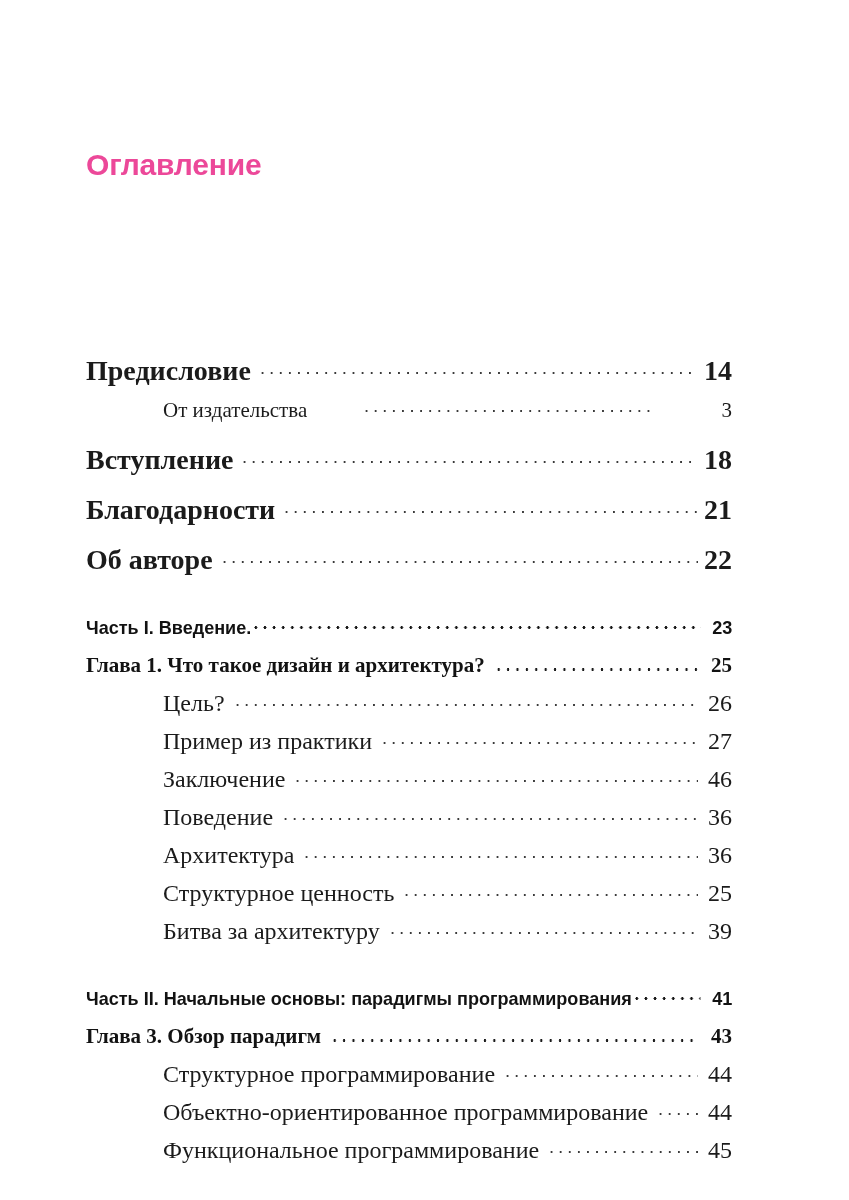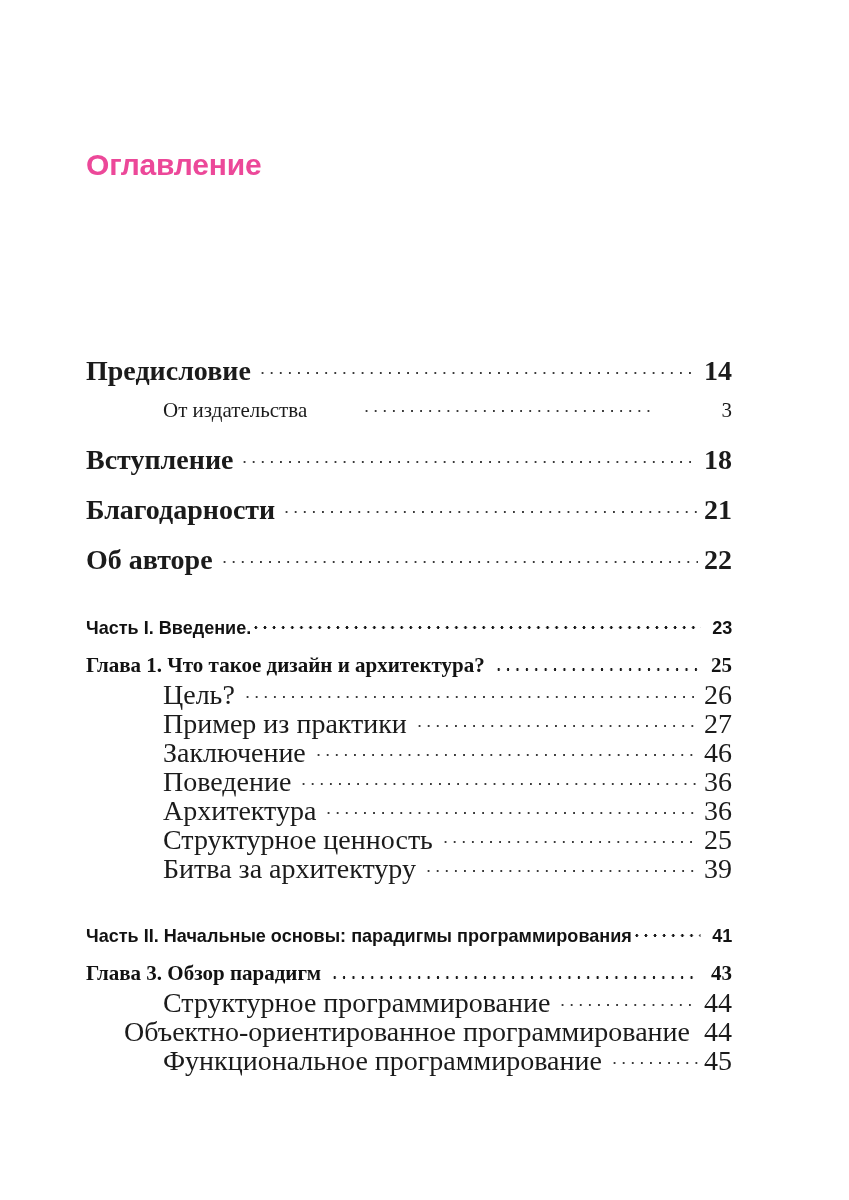--- a/index.html
+++ b/index.html
@@ -137,22 +137,23 @@
   }
   .lvl-chapter .toc-label { padding-right: 7px; }
   .lvl-chapter .toc-leader::before {
     background-image: radial-gradient(circle, #1a1a1a 1.2px, rgba(0,0,0,0) 1.45px);
     background-size: 9.4px 3px;
     height: 3px;
   }
 
   
   .lvl-section {
-    font-size: 28px;
+    font-size: 24px;
     line-height: 21px;
+    margin-top: 11px;
     padding-left: 77px;
     justify-content: flex-end;
   }
   .lvl-section .toc-label { padding-right: 6px; }
 
   
   .gap-part { margin-top: 44px; }
   .gap-chapter-after-part { margin-top: 16px; align-items: flex-end; }
 </style>
 </head>

